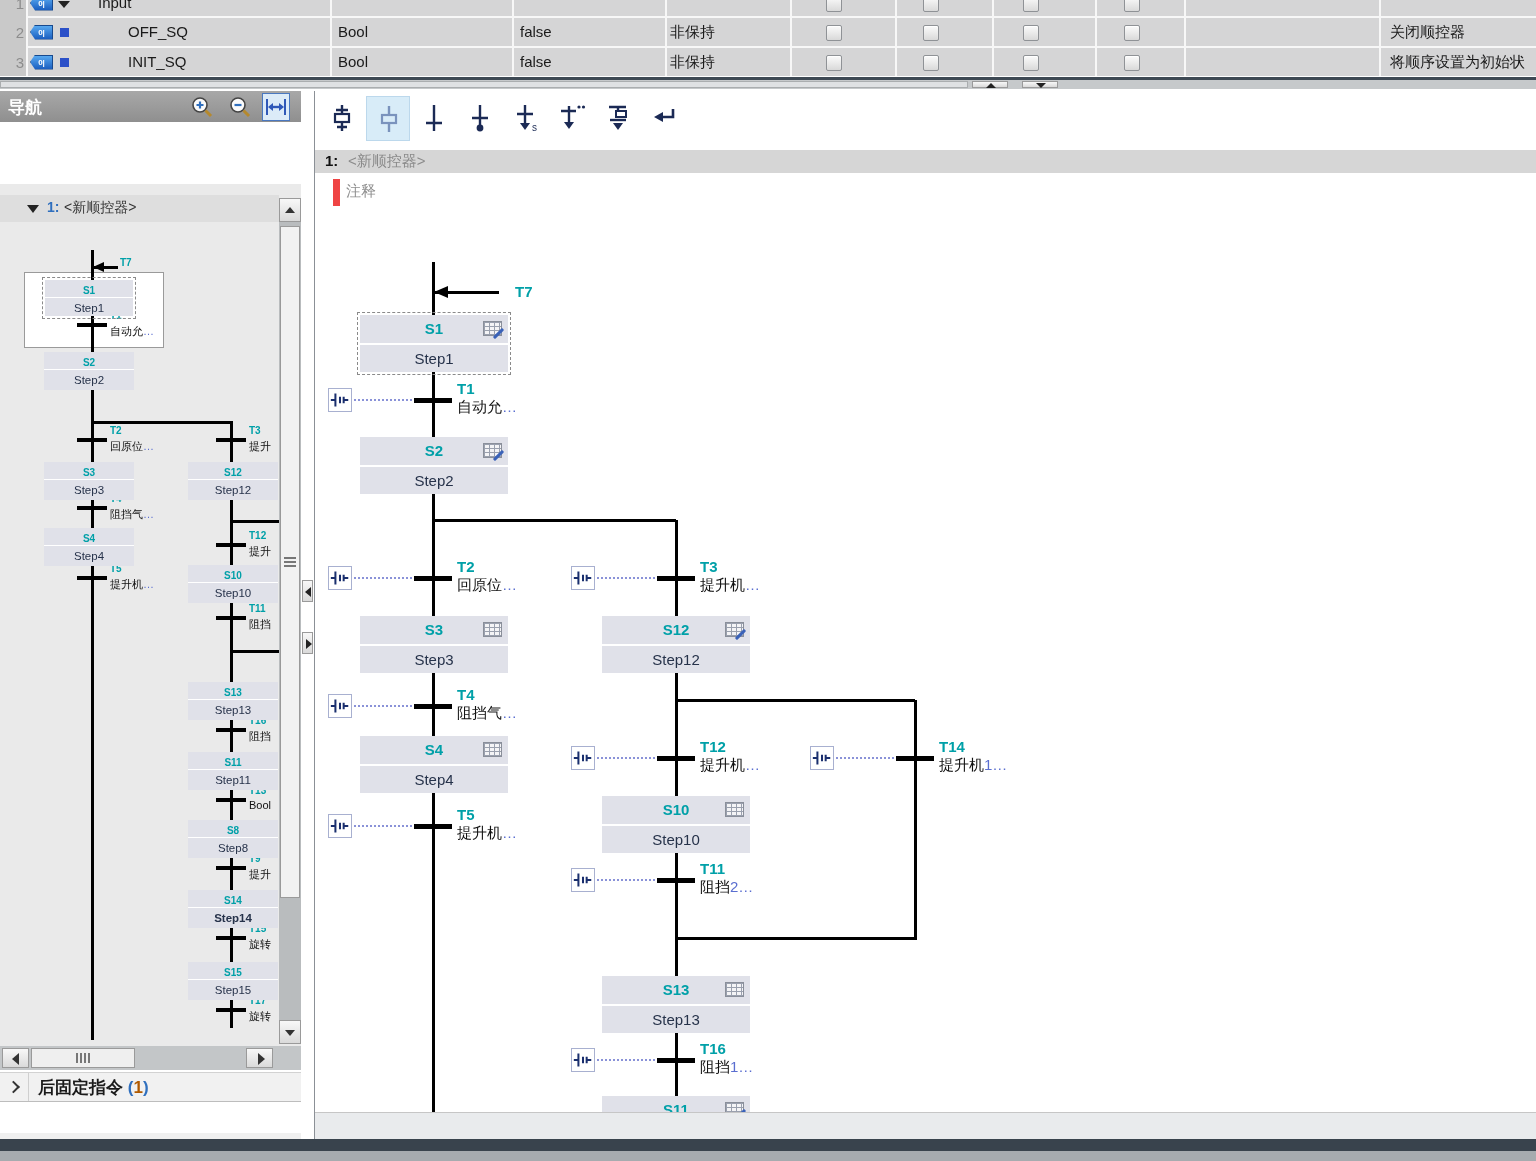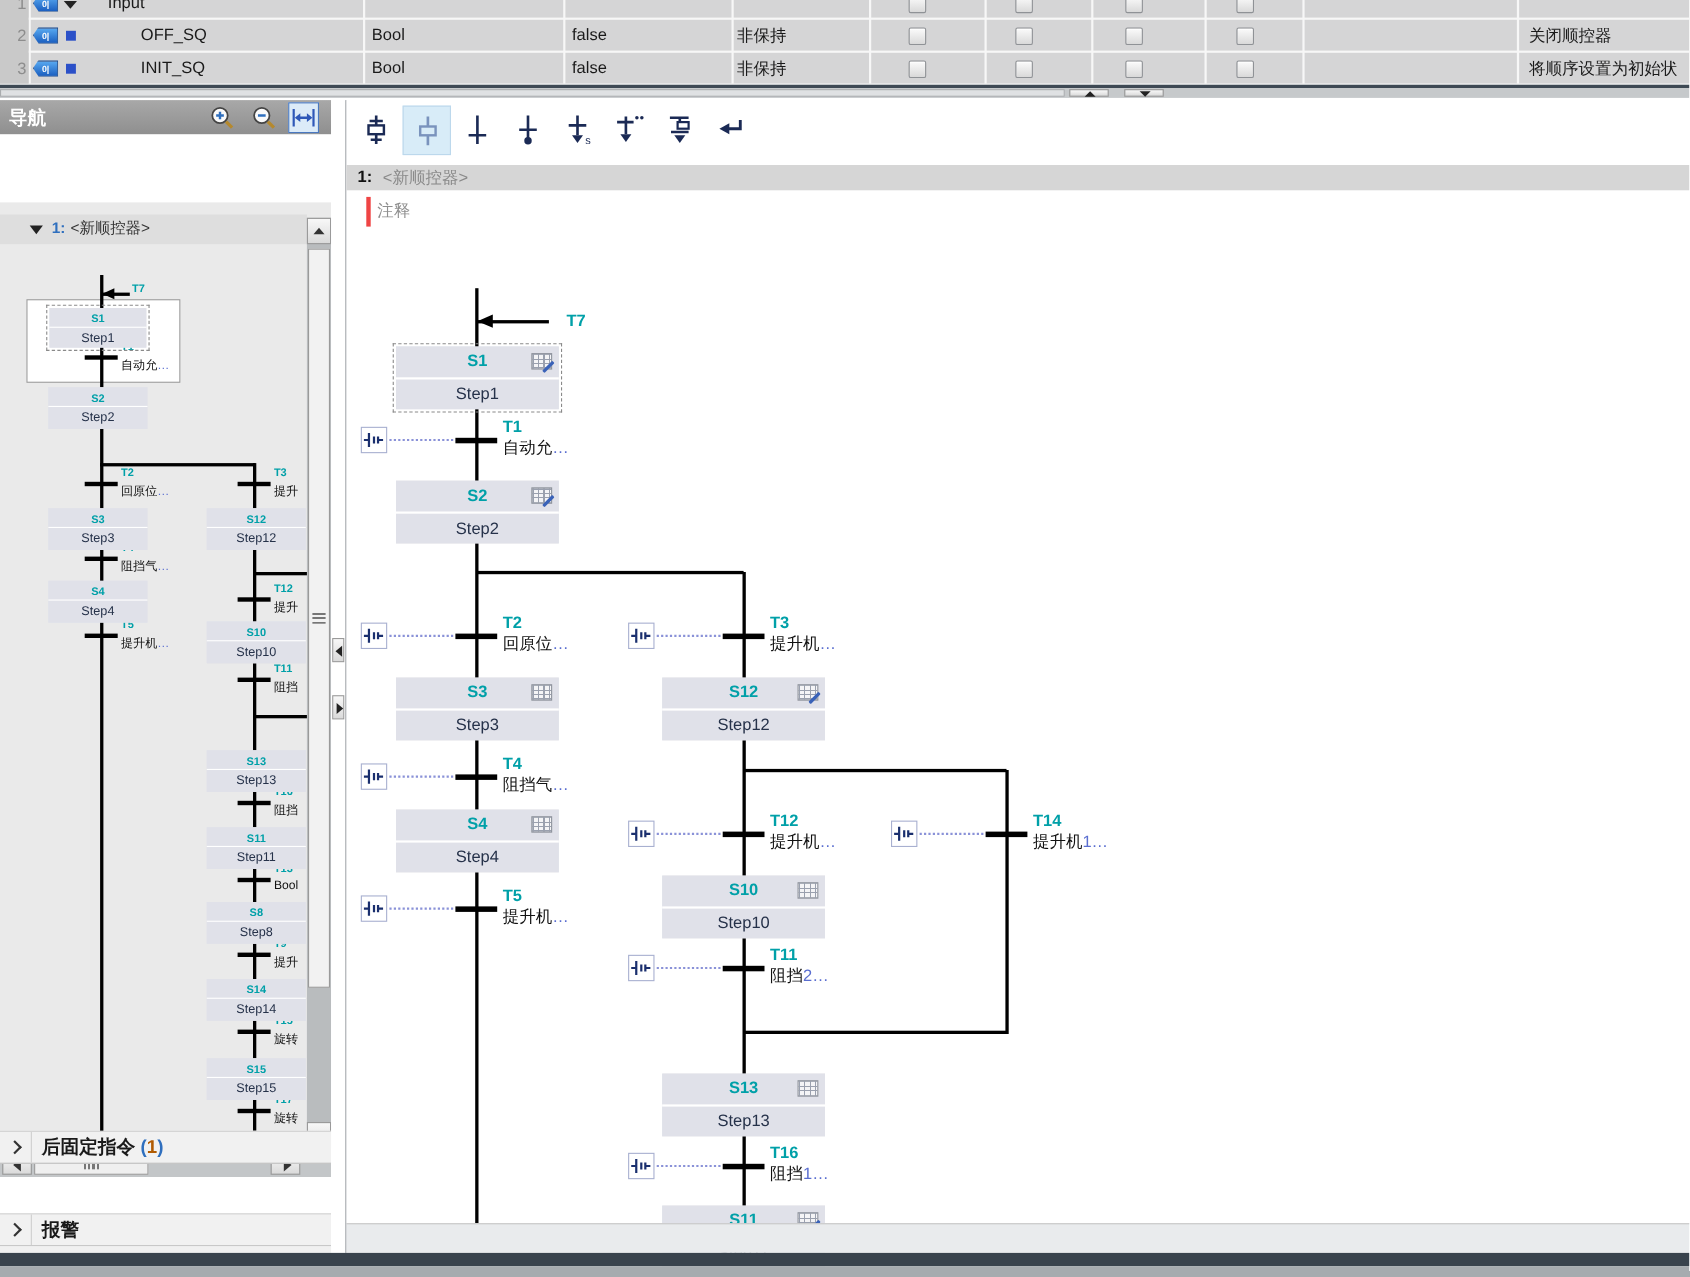--- a/index.html
+++ b/index.html
@@ -257,21 +257,21 @@
         <div class="r2" style="height: 20px;"><span style="font-size: 11.5px; line-height: 20px; color: rgb(38, 50, 74);">Step11</span></div>
         <div style="position: absolute; left: 0px; top: 17px; width: 90px; height: 1px; background: rgb(255, 255, 255);"></div>
       </div>
       <div class="stepbox" style="left: 188px; top: 820px; width: 90px; height: 38px;">
         <div class="r1" style="height: 17px;"><span class="teal" style="font-size: 10px; line-height: 17px;">S8</span></div>
         <div class="r2" style="height: 20px;"><span style="font-size: 11.5px; line-height: 20px; color: rgb(38, 50, 74);">Step8</span></div>
         <div style="position: absolute; left: 0px; top: 17px; width: 90px; height: 1px; background: rgb(255, 255, 255);"></div>
       </div>
       <div class="stepbox" style="left: 188px; top: 890px; width: 90px; height: 38px;">
         <div class="r1" style="height: 17px;"><span class="teal" style="font-size: 10px; line-height: 17px;">S14</span></div>
-        <div class="r2" style="height: 20px;"><span style="font-size: 11.5px; line-height: 20px; color: rgb(38, 50, 74);">Step14</span></div>
+        <div class="r2" style="height: 20px; font-weight: bold;"><span style="font-size: 11.5px; line-height: 20px; color: rgb(38, 50, 74);">Step14</span></div>
         <div style="position: absolute; left: 0px; top: 17px; width: 90px; height: 1px; background: rgb(255, 255, 255);"></div>
       </div>
       <div class="stepbox" style="left: 188px; top: 962px; width: 90px; height: 38px;">
         <div class="r1" style="height: 17px;"><span class="teal" style="font-size: 10px; line-height: 17px;">S15</span></div>
         <div class="r2" style="height: 20px;"><span style="font-size: 11.5px; line-height: 20px; color: rgb(38, 50, 74);">Step15</span></div>
         <div style="position: absolute; left: 0px; top: 17px; width: 90px; height: 1px; background: rgb(255, 255, 255);"></div>
       </div>
     </div>
 
   <div id="nav-scroll-root">
@@ -290,34 +290,27 @@
         <div style="position: absolute; left: 9px; top: 4px; width: 0px; height: 0px; border-top: 6px solid transparent; border-bottom: 6px solid transparent; border-right: 7px solid rgb(51, 51, 51);"></div>
       </div>
       <div style="position: absolute; left: 31px; top: 1048px; width: 104px; height: 20px; background: rgb(239, 239, 239); border: 1px solid rgb(154, 154, 154); box-sizing: border-box;">
         <div style="position: absolute; left: 44px; top: 4px; width: 14px; height: 10px; background: repeating-linear-gradient(90deg, rgb(119, 119, 119) 0px, rgb(119, 119, 119) 2px, transparent 2px, transparent 4px);"></div>
       </div>
       <div class="sbtn" style="position: absolute; left: 246px; top: 1048px; width: 27px; height: 20px;">
         <div style="position: absolute; left: 11px; top: 4px; width: 0px; height: 0px; border-top: 6px solid transparent; border-bottom: 6px solid transparent; border-left: 7px solid rgb(51, 51, 51);"></div>
       </div>
     </div>
 
-  <div class="sec" style="top:1028px;height:30px">
+  <div class="sec" style="top:1072px;height:30px">
     <span class="chev-cell">
         <span class="chev right"></span>
       </span>
     <span class="sec-label"><span>后固定指令</span>
       <span class="sec-count"><span style="color: rgb(47, 111, 190);">(</span><span style="color: rgb(176, 90, 0);">1</span><span style="color: rgb(47, 111, 190);">)</span></span></span>
   </div>
-  <div class="sec" style="top:1103px;height:30px">
-    <span class="chev-cell">
-        <span class="chev right"></span>
-      </span>
-    <span class="sec-label"><span>报警</span>
-      <span class="sec-count"></span></span>
-  </div>
   <div class="abs" style="left:0;top:1133px;width:314px;height:6px;background:#f0f0f0"></div>
 
   <div class="abs" style="left:301px;top:91px;width:13px;height:1048px;background:#fff"></div>
   <div class="abs sbtn" style="left:302px;top:580px;width:11px;height:22px">
     <span class="tri" style="left:2px;top:6px;border-top:5px solid transparent;border-bottom:5px solid transparent;border-right:6px solid #222"></span>
   </div>
   <div class="abs sbtn" style="left:302px;top:632px;width:11px;height:22px">
     <span class="tri" style="left:3px;top:6px;border-top:5px solid transparent;border-bottom:5px solid transparent;border-left:6px solid #222"></span>
   </div>
   <div class="abs" style="left:314px;top:91px;width:1px;height:1048px;background:#8b9096"></div>
@@ -374,21 +367,21 @@
         <span style="position:absolute;left:7px;top:7px"><svg width="30" height="30" viewBox="0 0 28 30">
             <path d="M23 6v8H11" stroke="#1b2a55" stroke-width="2.6" fill="none"></path>
             <path d="M4 14l9-5v10z" fill="#1b2a55"></path>
           </svg></span>
       </div>
     </div>
   <div class="abs" style="left:315px;top:150px;width:1221px;height:23px;background:#d6d6d6">
     <span class="abs nw" style="left:10px;top:2px;font-size:15px;font-weight:bold;color:#111">1:</span>
     <span class="abs nw" style="left:33px;top:2px;font-size:15px;color:#8a8a8a">&lt;新顺控器&gt;</span>
   </div>
-  <div class="abs" style="left:333px;top:179px;width:200px;height:27px;border-left:4px solid #ef4444">
+  <div class="abs" style="left:333px;top:179px;width:200px;height:27px;border-left:7px solid #ef4444">
     <span class="abs nw" style="left:6px;top:3px;font-size:15px;color:#8f8f8f">注释</span>
   </div>
 
   <div id="chart-root">
       <div style="position: absolute; left: 431.5px; top: 262px; width: 3px; height: 850px; background: rgb(0, 0, 0);"></div>
       <div style="position: absolute; left: 674.5px; top: 520px; width: 3px; height: 592px; background: rgb(0, 0, 0);"></div>
       <div style="position: absolute; left: 913.5px; top: 700px; width: 3px; height: 240px; background: rgb(0, 0, 0);"></div>
       <div style="position: absolute; left: 433px; top: 519px; width: 243px; height: 3px; background: rgb(0, 0, 0);"></div>
       <div style="position: absolute; left: 676px; top: 699px; width: 239px; height: 3px; background: rgb(0, 0, 0);"></div>
       <div style="position: absolute; left: 676px; top: 937px; width: 239px; height: 3px; background: rgb(0, 0, 0);"></div>

